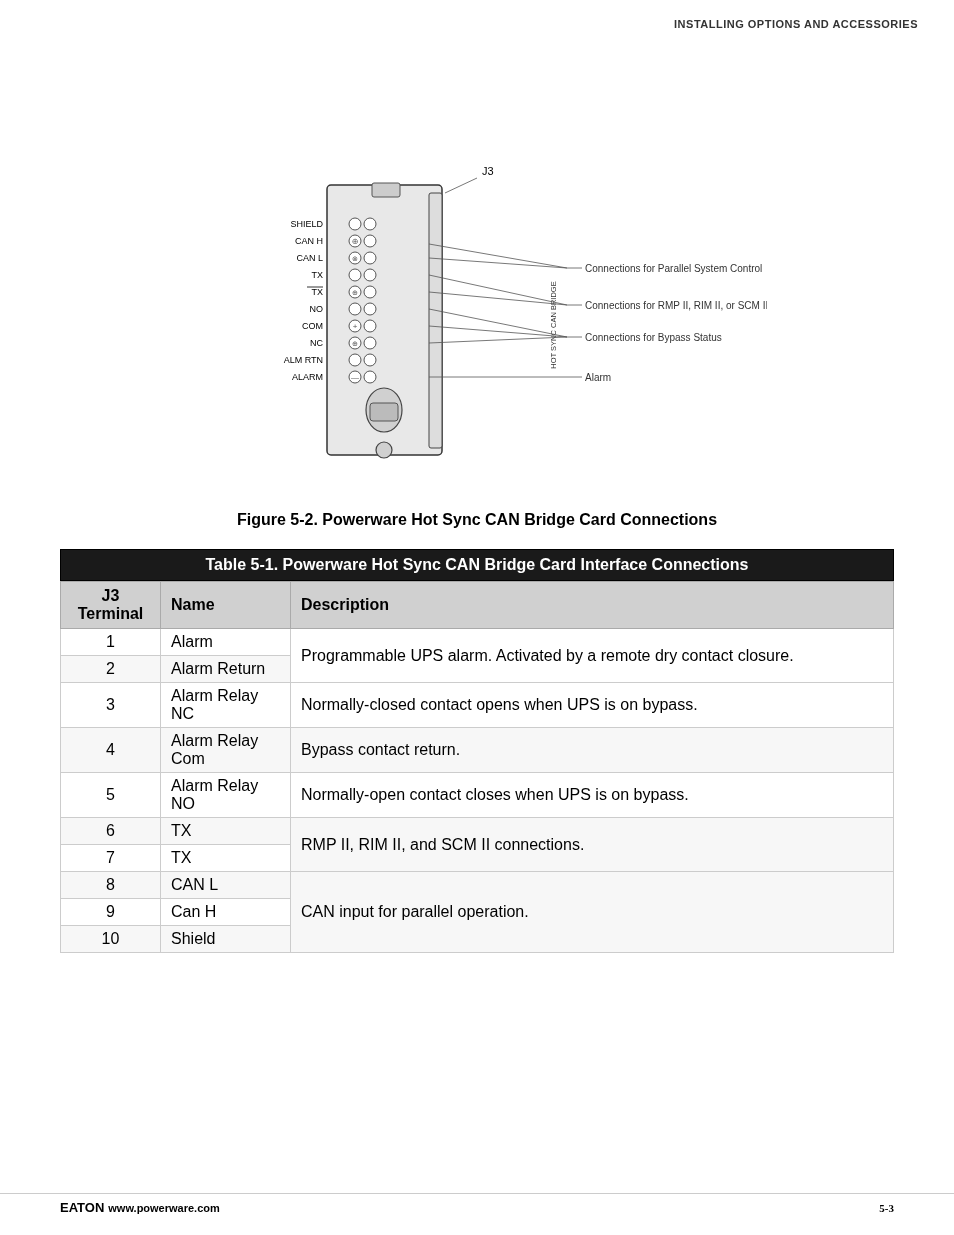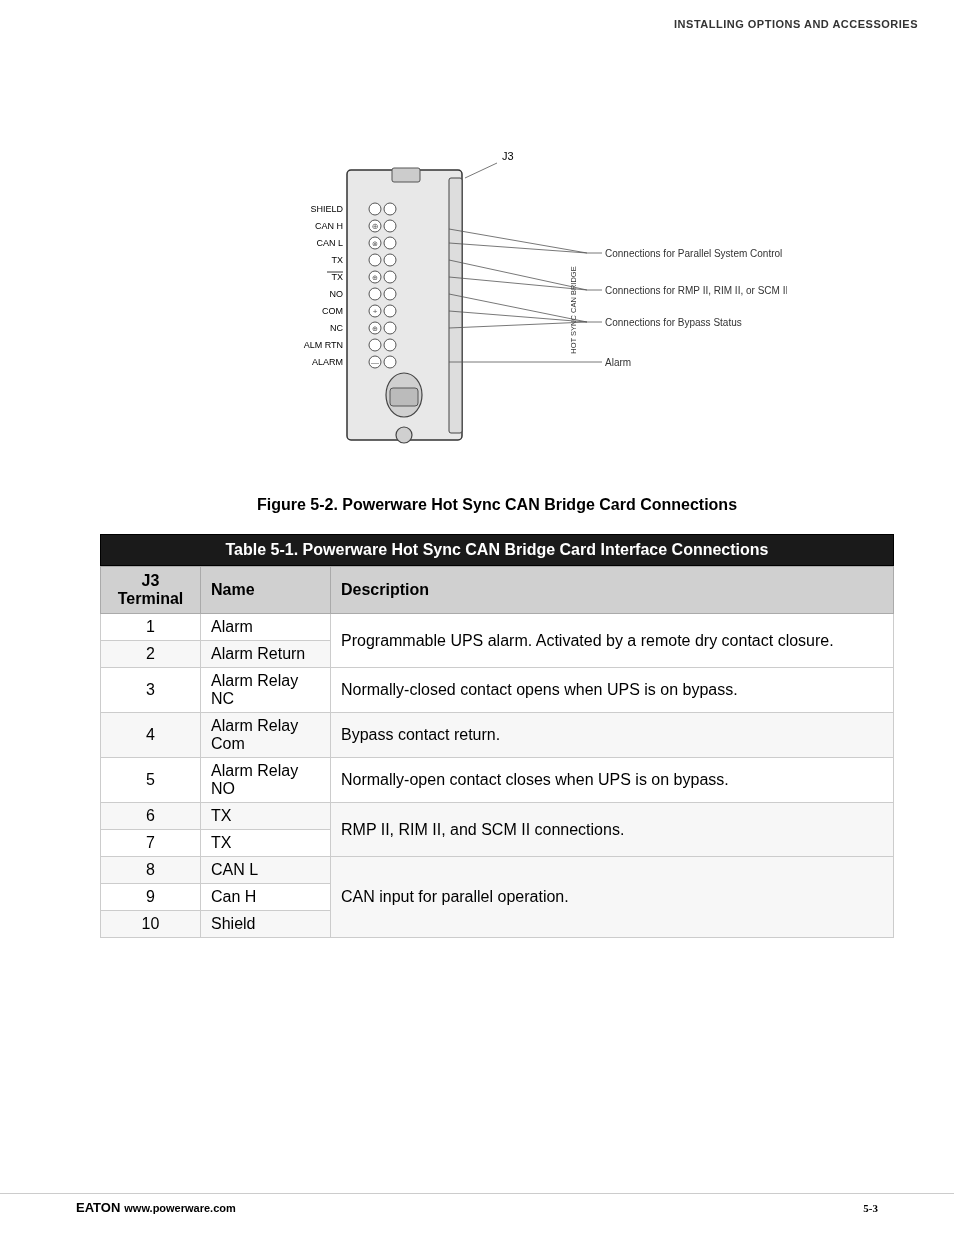--- a/index.html
+++ b/index.html
@@ -19,22 +19,21 @@
       top: 18px;
       right: 36px;
       font-size: 11px;
       letter-spacing: 0.5px;
       color: #333;
       font-weight: bold;
     }
 
     
     .content {
-      padding: 60px 60px 40px 60px;
-      margin-left: 40px;
+      padding: 75px 60px 40px 60px;
     }
 
     
     .diagram-container {
       display: flex;
       justify-content: center;
       margin-bottom: 16px;
       position: relative;
     }
 
@@ -101,21 +100,21 @@
 
     
     .page-footer {
       position: absolute;
       bottom: 20px;
       left: 0;
       right: 0;
       display: flex;
       justify-content: space-between;
       align-items: center;
-      padding: 0 76px;
+      padding: 0 60px;
       font-size: 11px;
       border-top: 1px solid #ccc;
       padding-top: 6px;
     }
 
     .footer-left { display: flex; align-items: baseline; gap: 4px; }
     .footer-brand { font-weight: bold; font-size: 13px; }
     .footer-right { font-weight: bold; font-family: Liberation Serif, serif; }
   </style>
 </head>

